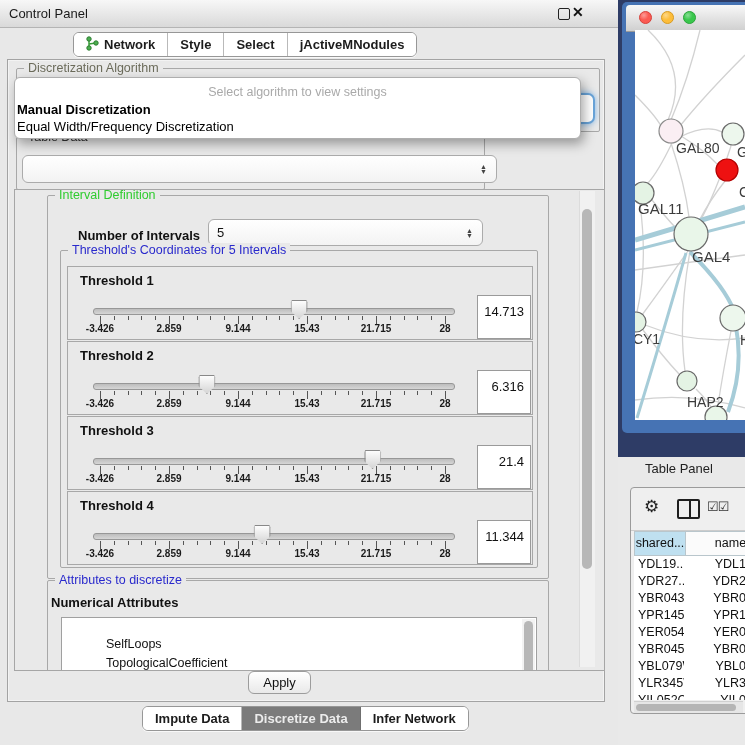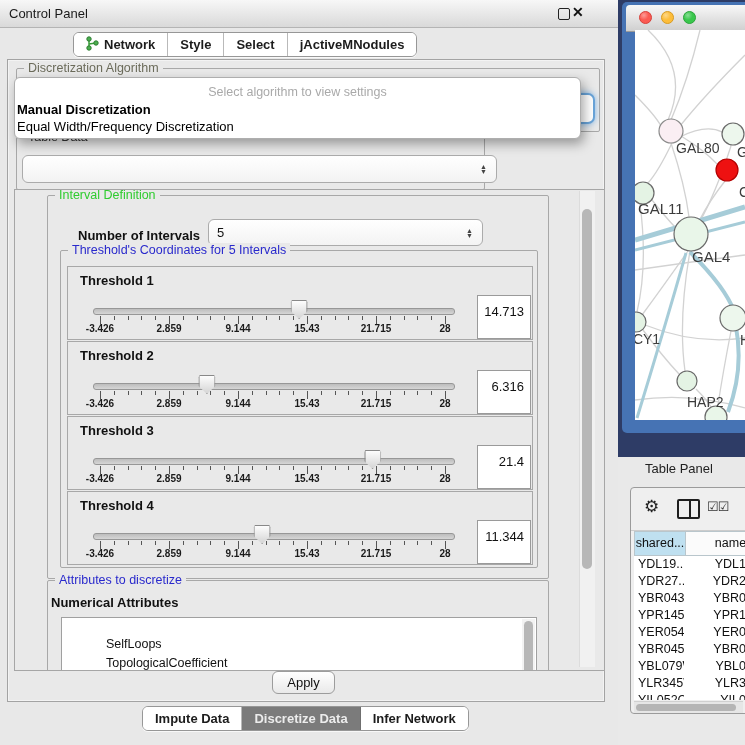--- a/index.html
+++ b/index.html
@@ -68,21 +68,21 @@
   .valbox{position:absolute;left:409px;top:28px;width:54px;height:44px;background:#fff;
     border:1px solid #9a9a9a;font-size:13px;text-align:right;line-height:32px;padding-right:6px;box-sizing:border-box;}
 
   .listbox{position:absolute;left:13px;top:36px;width:474px;height:110px;background:#fff;
     border:1px solid #a0a0a0;overflow:hidden;}
   .listbox .li{padding-left:16px;font-size:12.5px;line-height:19px;color:#111;white-space:nowrap;}
   .listbox .lscroll{position:absolute;right:1px;top:1px;width:13px;bottom:1px;background:#f3f3f3;}
   .listbox .lscroll .thumb{position:absolute;left:2px;top:2px;width:9px;height:120px;background:#b7b7b7;border-radius:5px;}
 
   .btn{position:absolute;background:linear-gradient(#ffffff,#e9e9e9);border:1px solid #9c9c9c;
-    border-radius:6px;font-size:13px;color:#111;text-align:center;margin-left:24px;}
+    border-radius:6px;font-size:13px;color:#111;text-align:center;}
 
   
   .right-bg{left:618px;top:0;width:127px;height:745px;background:#e9e9e9;}
   .navy{left:618px;top:0;width:127px;height:457px;background:#2e3c66;}
   .net-window{left:622px;top:2px;width:123px;height:431px;background:#4673b4;border-radius:5px 0 0 5px;}
   .net-titlebar{position:absolute;left:4px;top:3px;width:119px;height:26px;
     background:linear-gradient(#f8f8f8,#cfcfcf);border-bottom:1px solid #9a9a9a;border-radius:4px 0 0 0;}
   .light{position:absolute;top:6px;width:13px;height:13px;border-radius:50%;box-sizing:border-box;}
   .net-canvas{position:absolute;left:13px;top:28px;width:110px;height:390px;background:#fff;overflow:hidden;}
 

